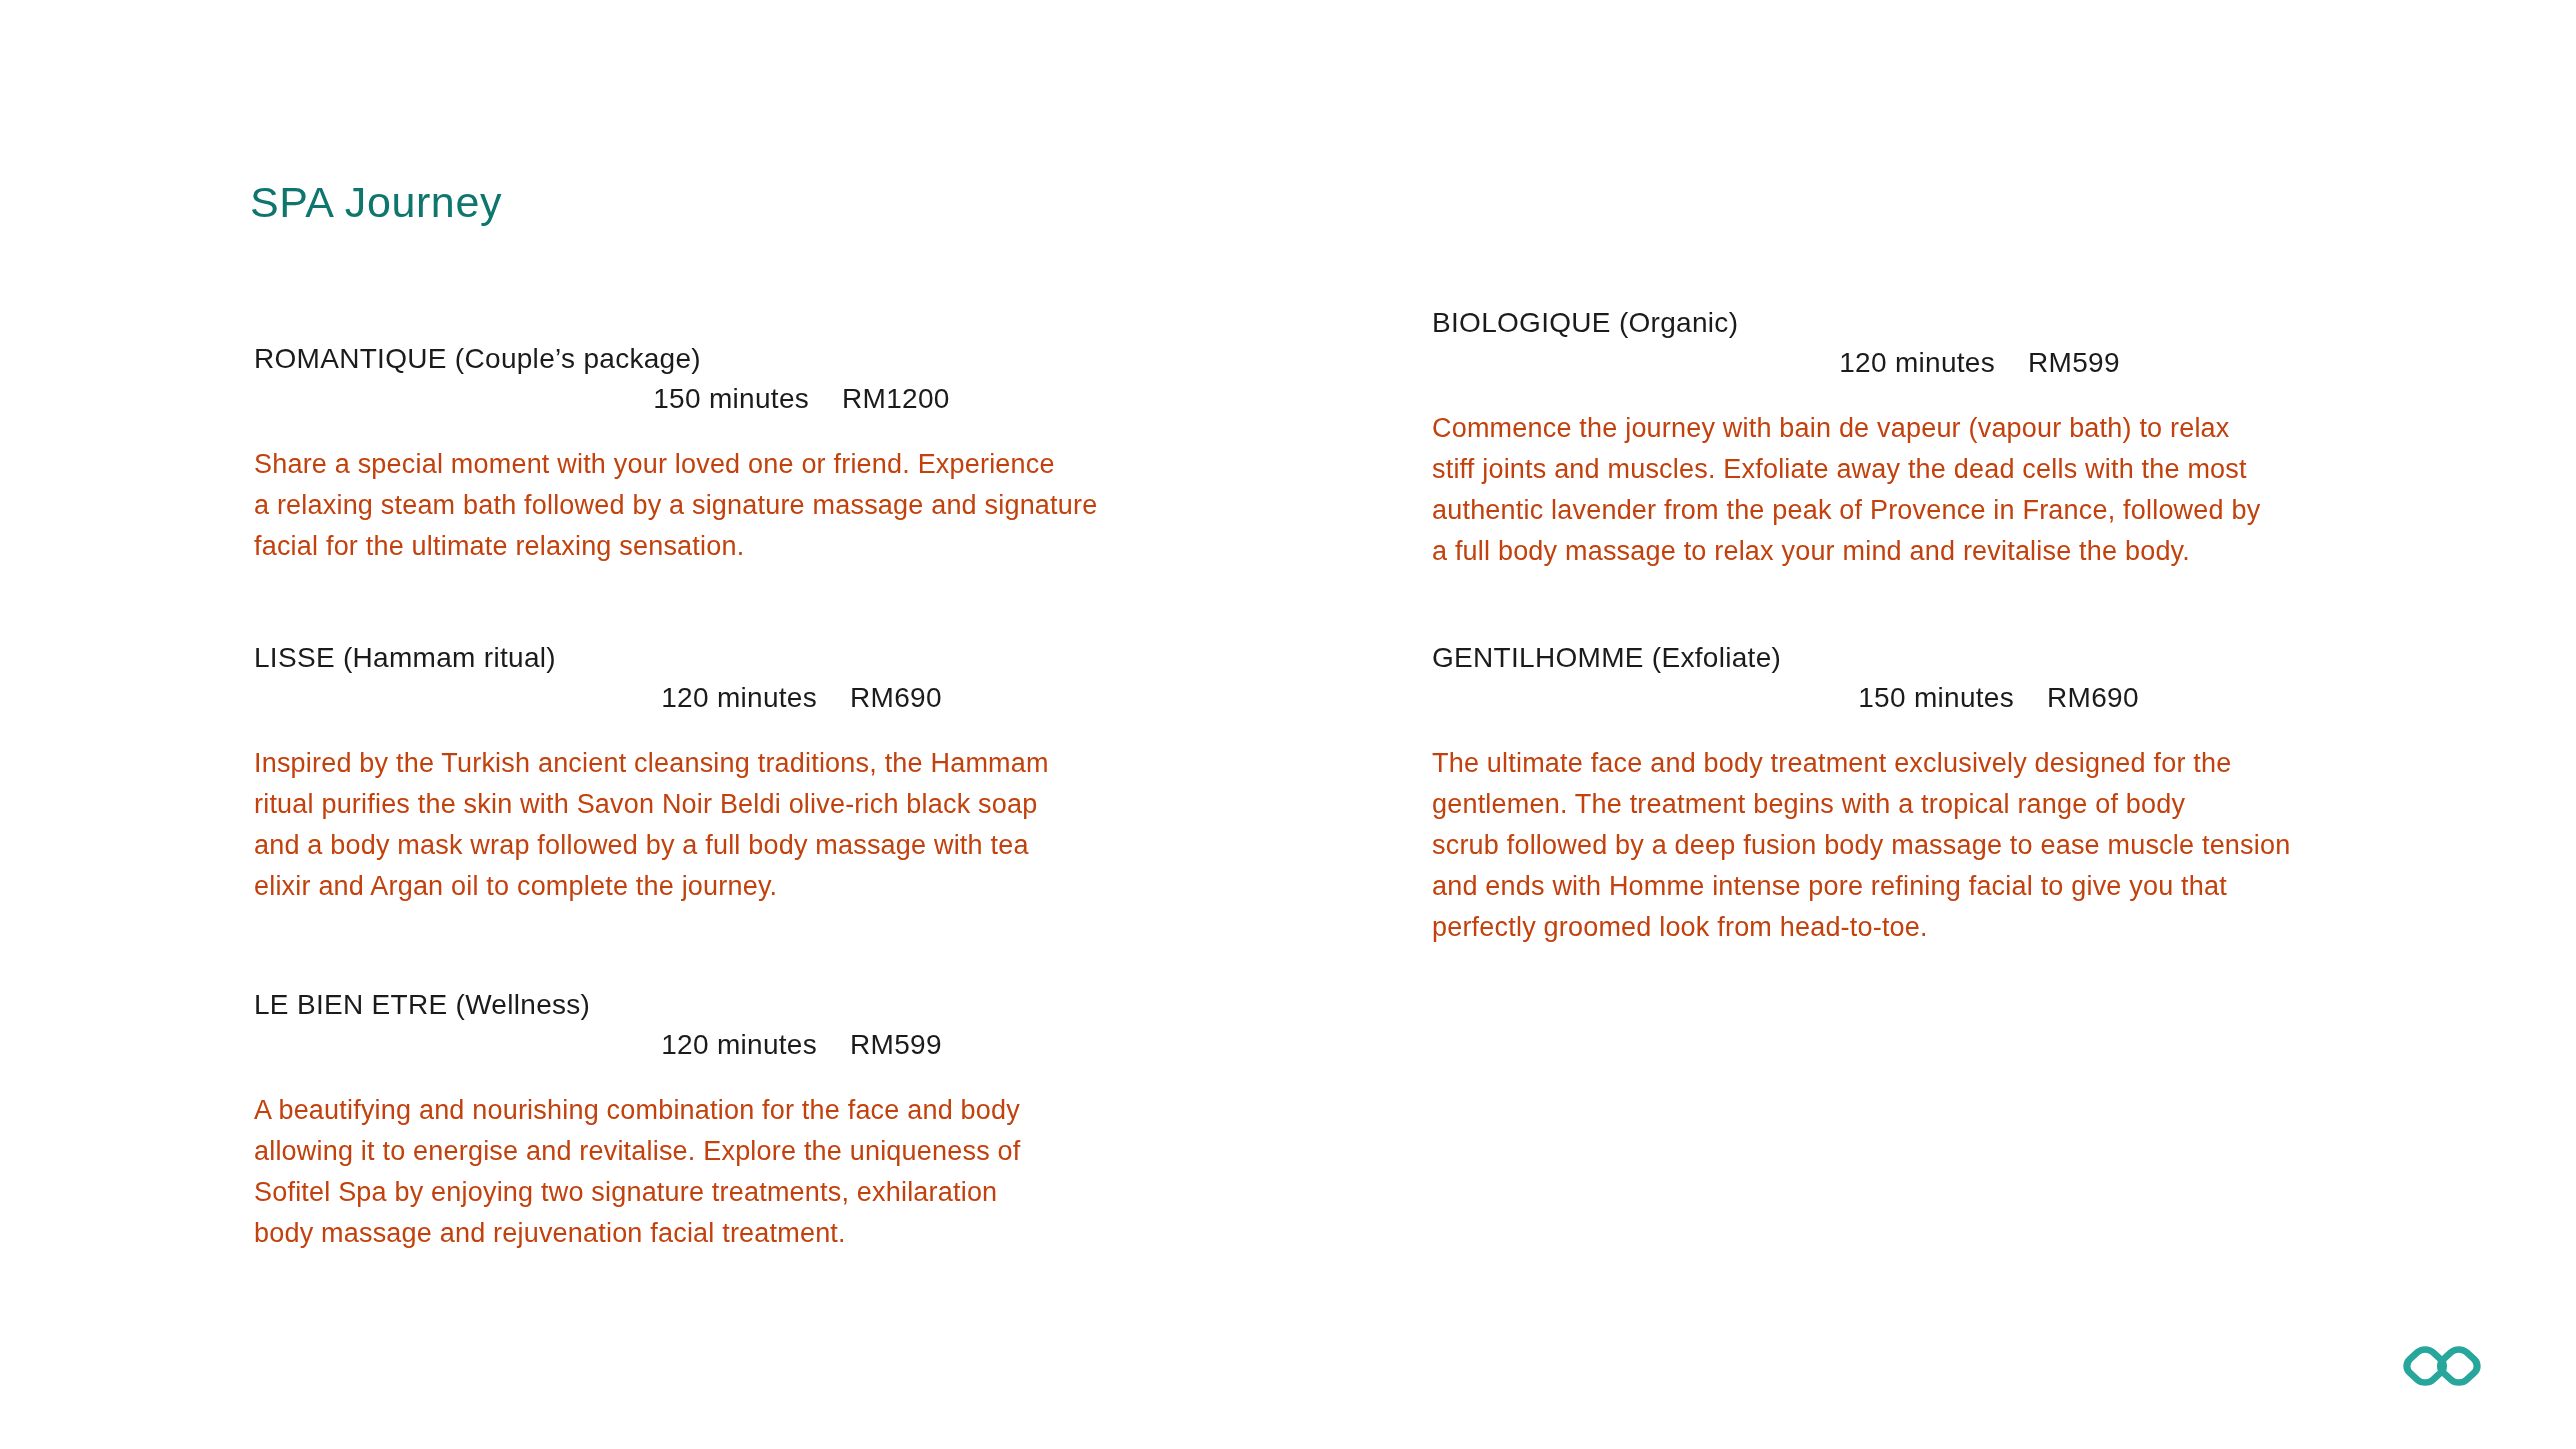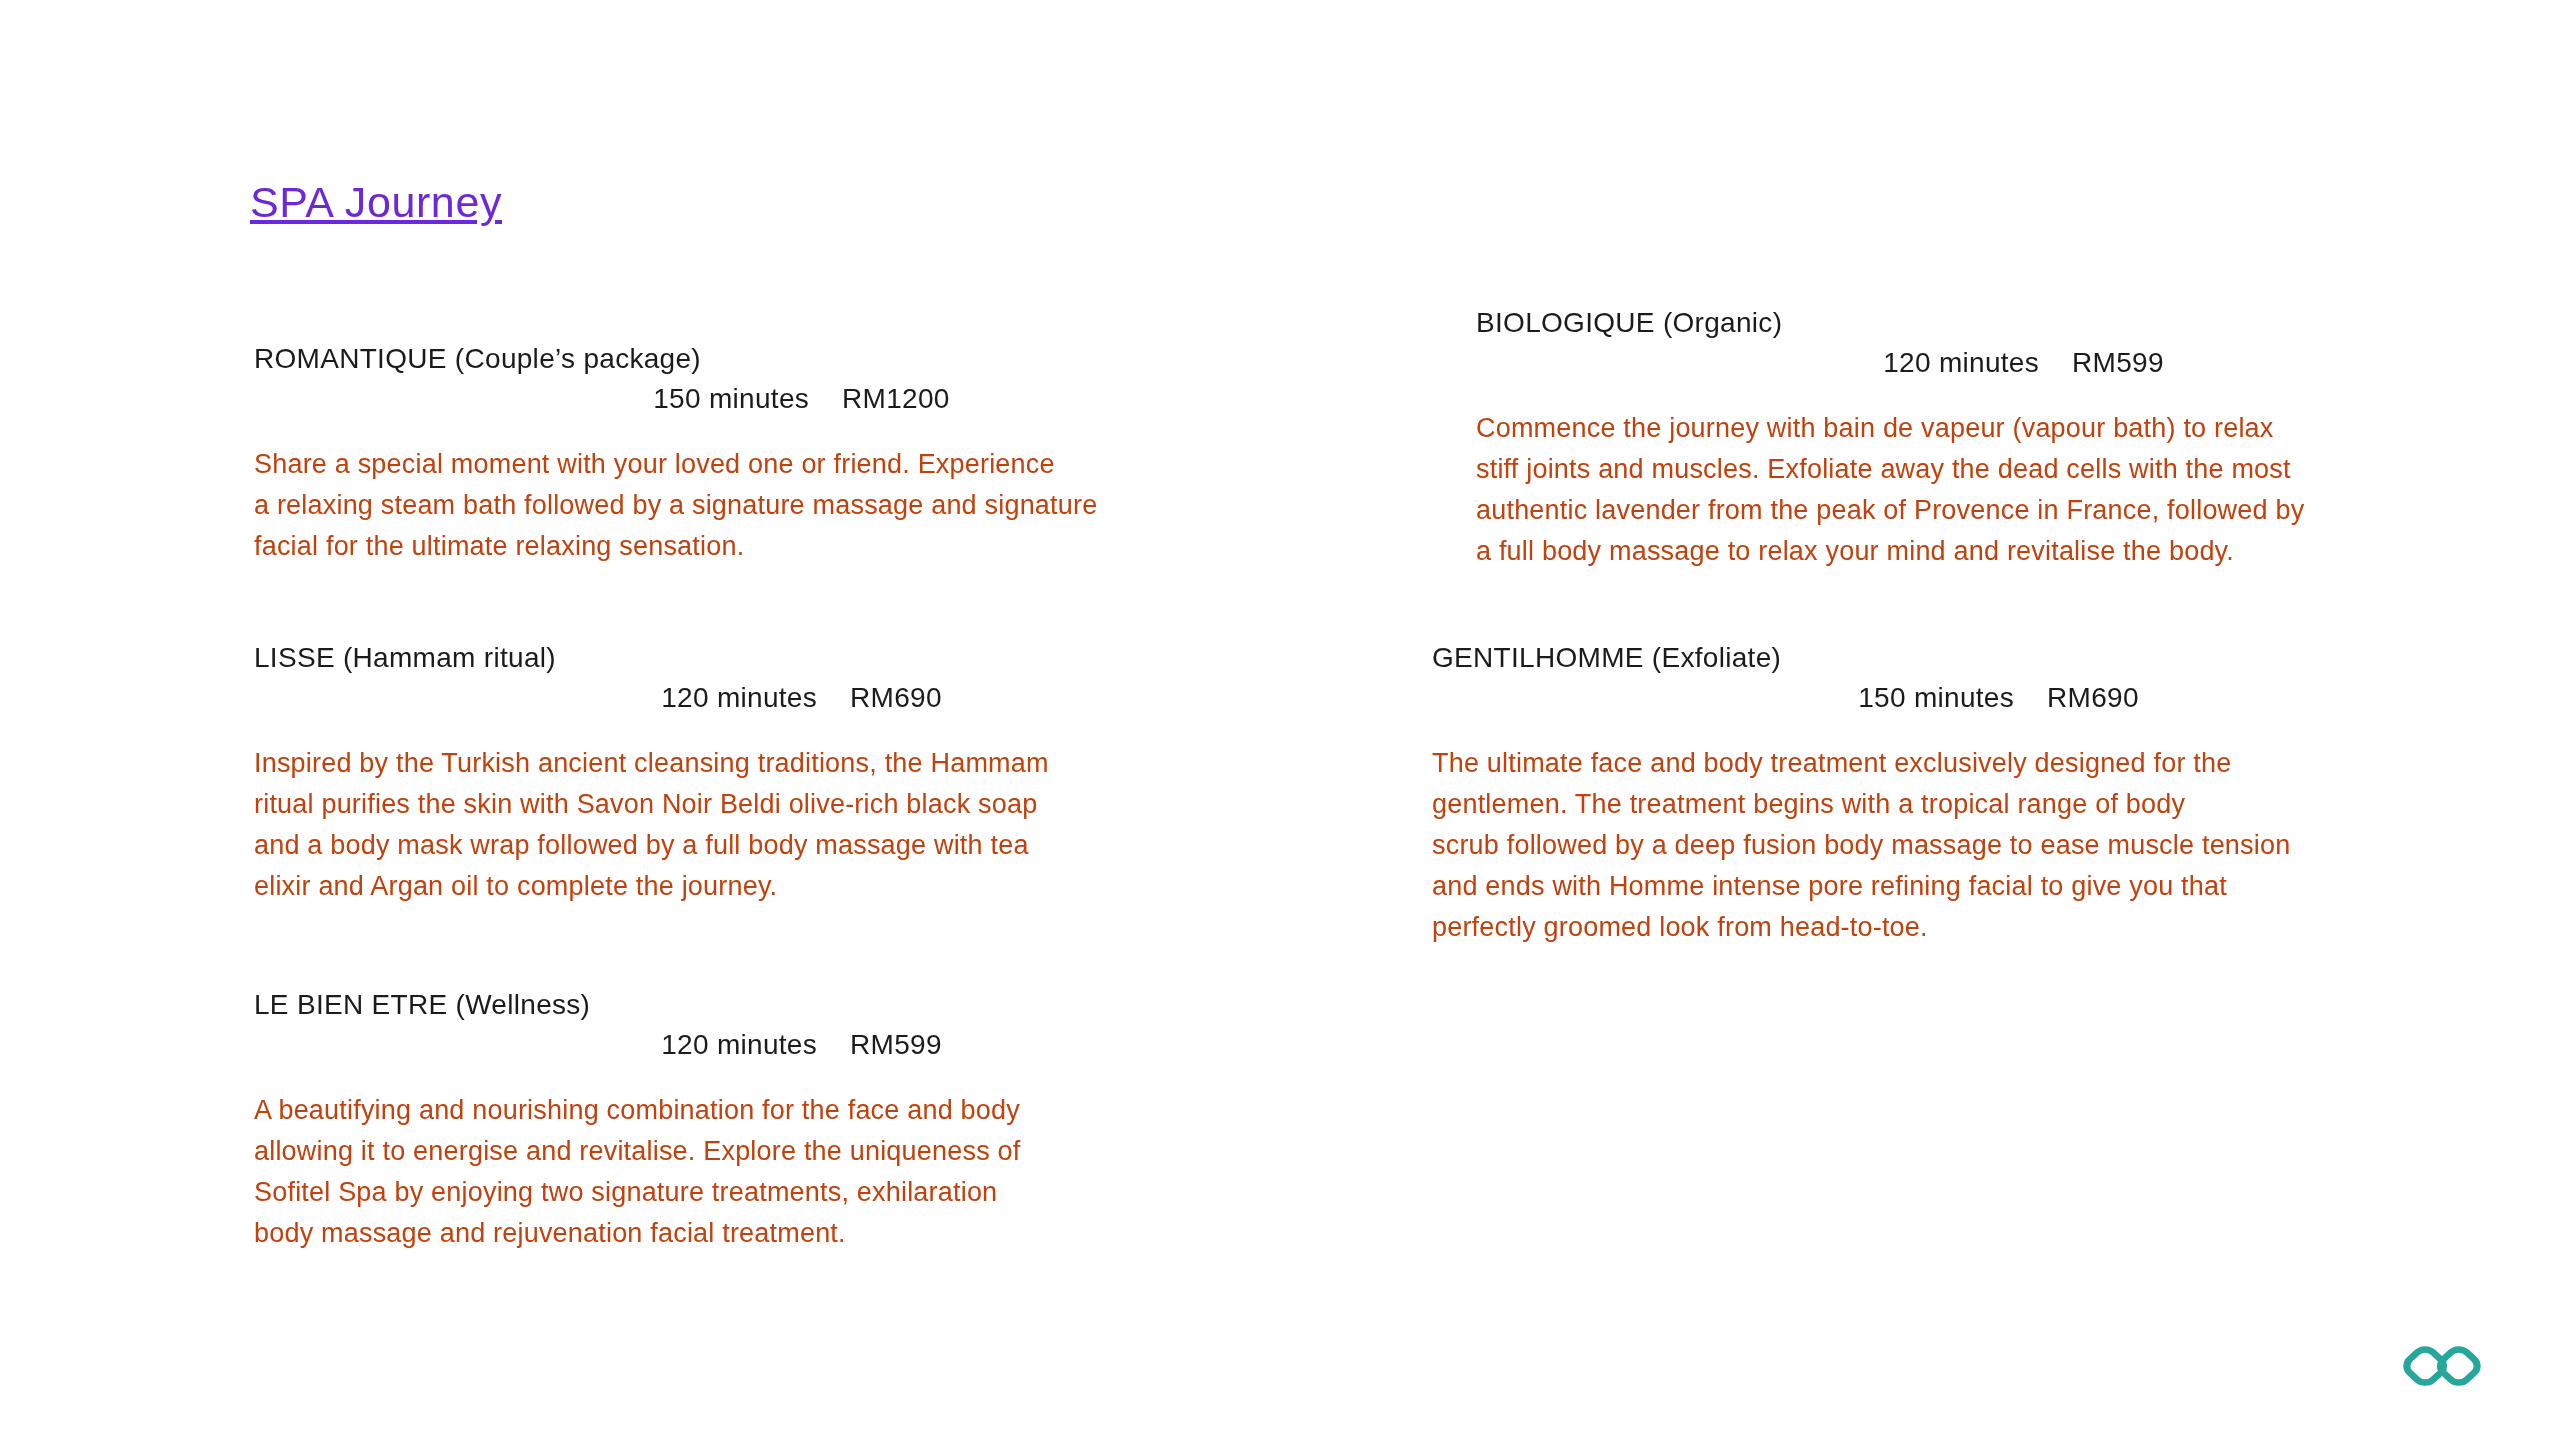--- a/index.html
+++ b/index.html
@@ -8,41 +8,40 @@
     width:2576px;height:1449px;
     background:#ffffff;
     font-family:"Liberation Sans",sans-serif;
     color:#1e1e1e;
     overflow:hidden;
   }
   .title{
     position:absolute;left:250px;top:178px;
     margin:0;
     font-size:43px;font-weight:400;letter-spacing:0.6px;
-    color:#6d28d9;
-    text-decoration:underline;
+    color:#0f766e;
   }
   .package{position:absolute;}
   .package h2{
     margin:0;
     font-size:28px;font-weight:400;line-height:40px;
     color:#1b1b1b;letter-spacing:0.3px;
   }
   .meta{
     font-size:28px;line-height:40px;color:#1b1b1b;letter-spacing:0.3px;text-align:center;
   }
   .price{display:inline-block;margin-left:33px;}
   .package p{
     margin:24.5px 0 0 0;
     font-size:27px;font-weight:400;line-height:41px;
     white-space:pre-line;
     color:#c2410c;letter-spacing:0.2px;
   }
   .pkg-0{left:254px;top:303px;width:1095px;margin-top:36px;}
-  .pkg-1{left:1476px;top:303px;width:1095px;}
+  .pkg-1{left:1432px;top:303px;width:1095px;}
   .pkg-2{left:254px;top:638px;width:1095px;}
   .pkg-3{left:1432px;top:638px;width:1133px;}
   .pkg-4{left:254px;top:985px;width:1095px;}
   .logo{
     position:absolute;left:2398px;top:1342px;
     width:88px;height:48px;
   }
   .logo svg{display:block;overflow:visible;}
 </style>
 </head>

